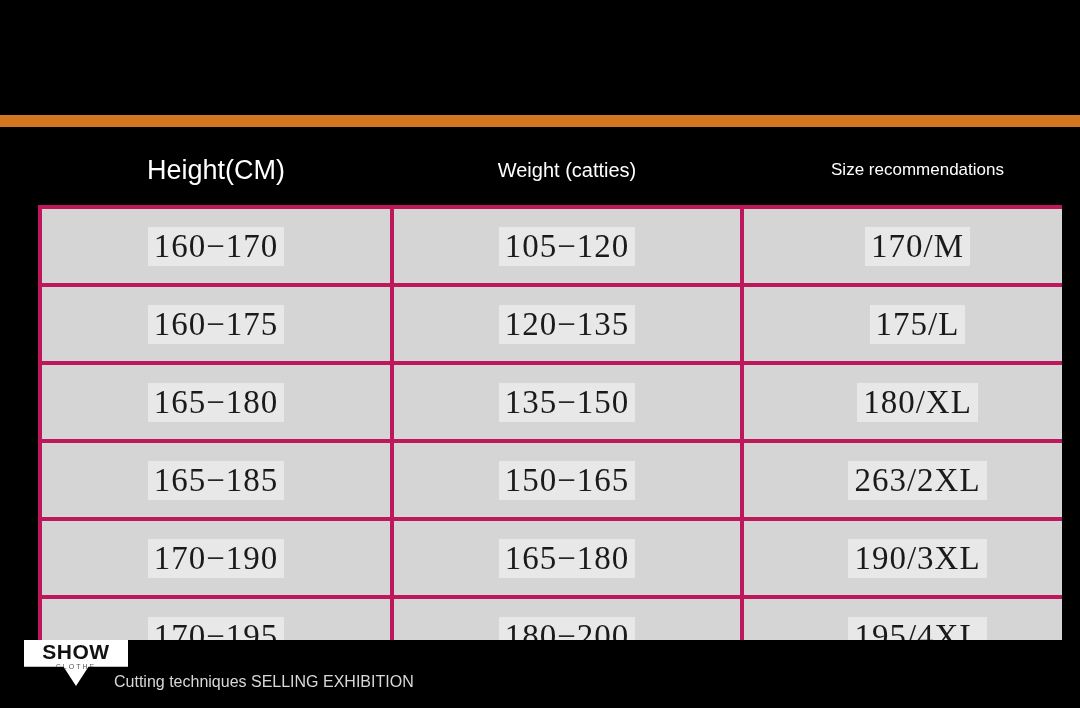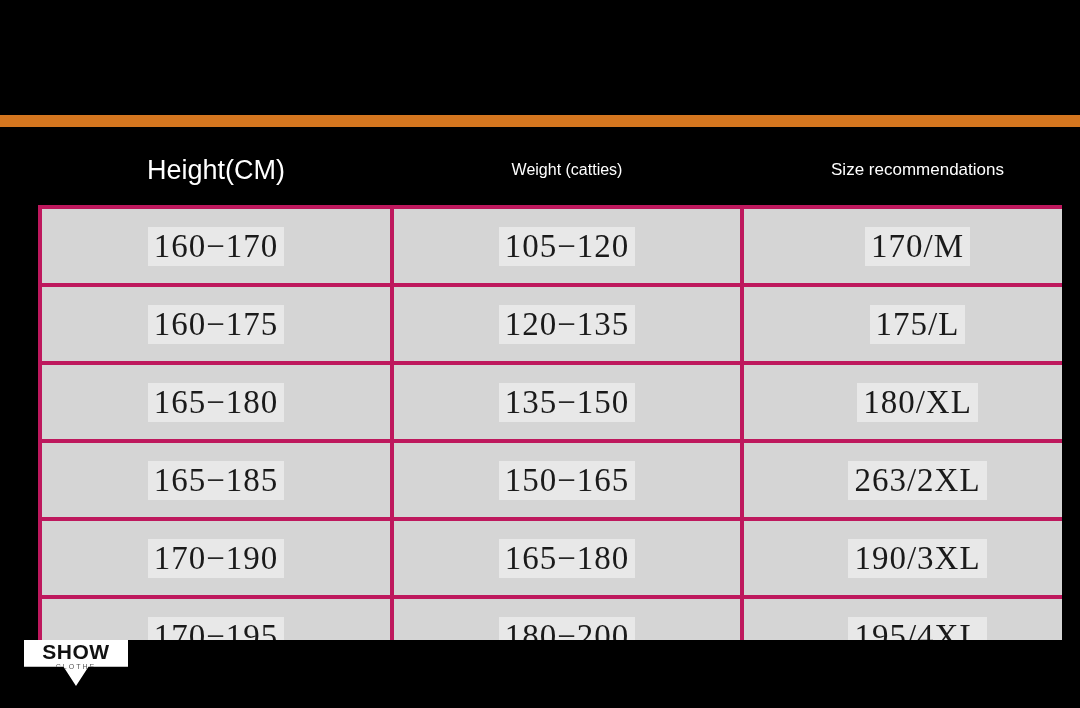--- a/index.html
+++ b/index.html
@@ -67,21 +67,21 @@
   }
 
   th.col-height {
     width: 350px;
     font-size: 27px;
     color: #efe6d8;
     font-family: "Liberation Sans", sans-serif;
   }
   th.col-weight {
     width: 348px;
-    font-size: 16px;
+    font-size: 20px;
     color: #ffffff;
   }
   th.col-size {
     width: 349px;
     font-size: 17px;
     color: #ffffff;
   }
 
   table.size-table tbody td {
     background: #d5d5d5;
@@ -216,14 +216,15 @@
   <div class="left-mask"></div>
   <div class="right-mask"></div>
 
   <div class="bottom-strip"></div>
 
   <div class="show-badge">
     <span class="show-text">SHOW</span>
     <span class="show-sub">CLOTHE</span>
   </div>
 
+  <div class="caption">Cutting techniques SELLING EXHIBITION</div>
 
 </div>
 
 </body></html>

